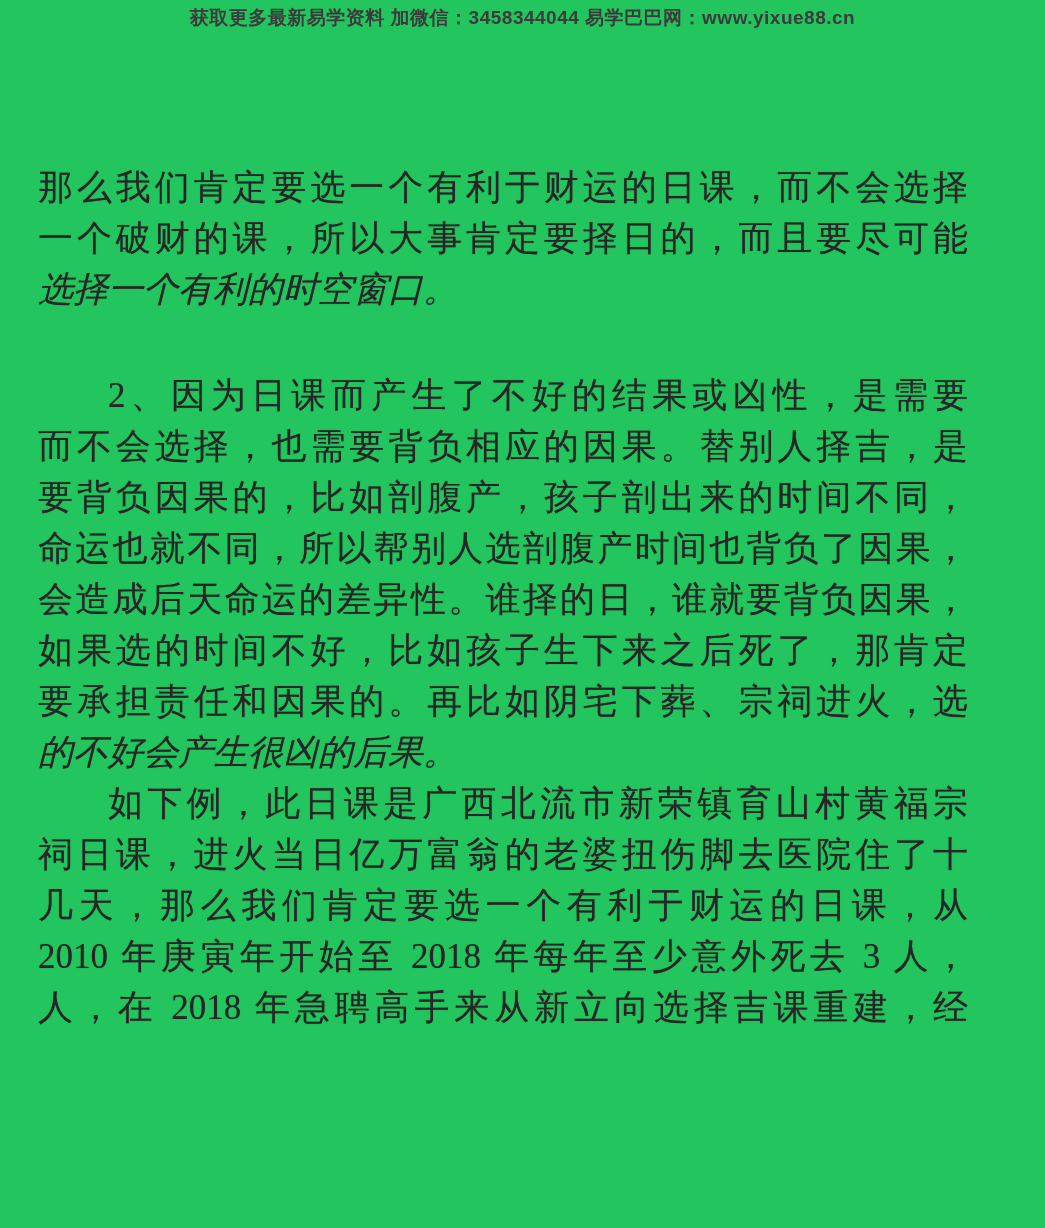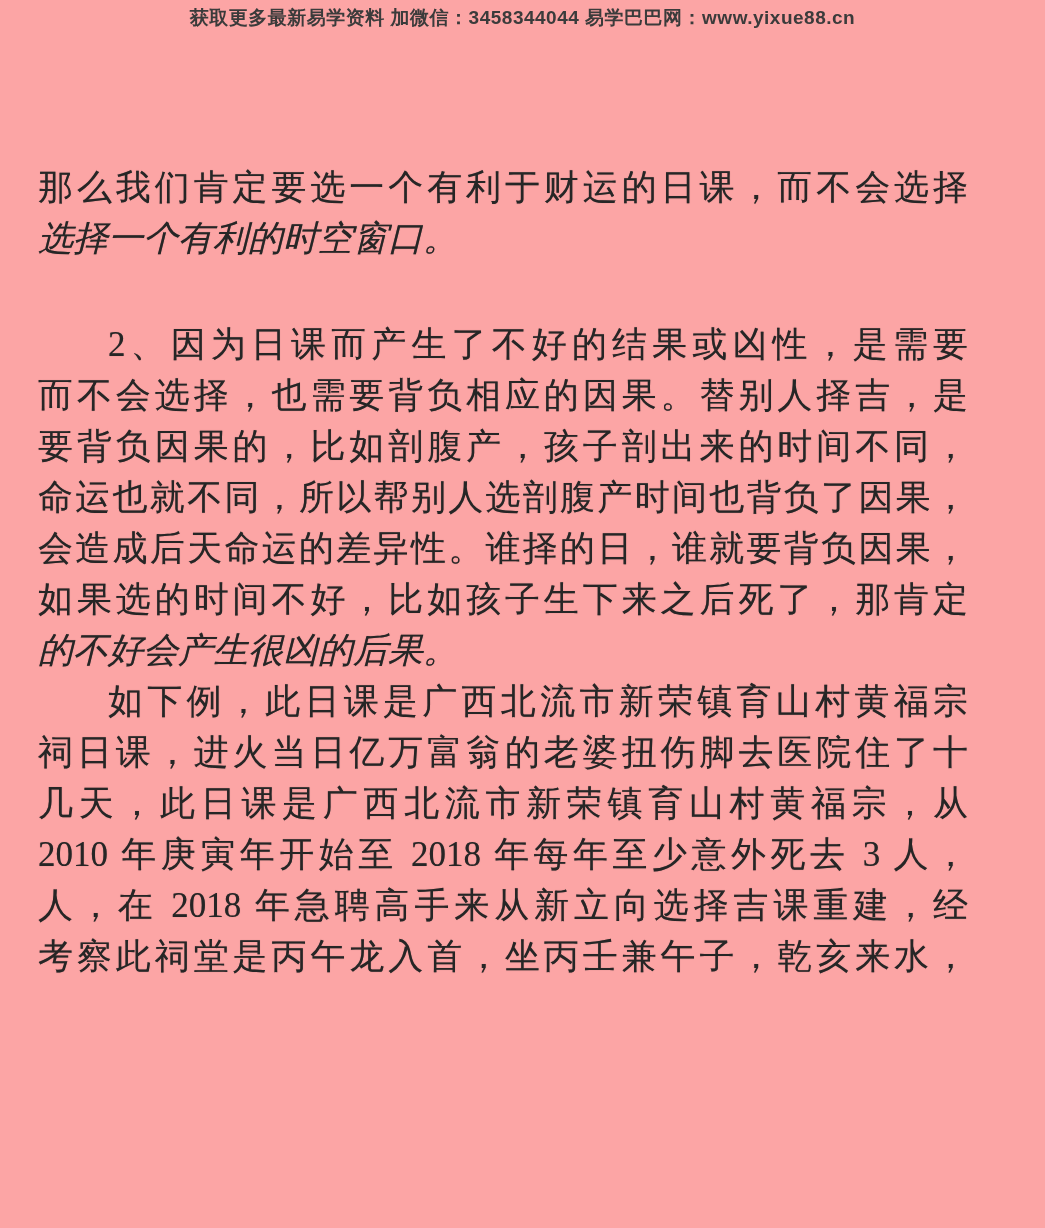--- a/index.html
+++ b/index.html
@@ -4,21 +4,21 @@
 <style>
   html, body {
     margin: 0;
     padding: 0;
     background: #ffffff;
   }
   .page {
     position: relative;
     width: 1045px;
     height: 1228px;
-    background: #fca5a5;
+    background: #22c55e;
     overflow: hidden;
   }
   .header-notice {
     position: absolute;
     top: 5px;
     left: 0;
     width: 100%;
     text-align: center;
     font-family: "Liberation Sans", "DejaVu Sans", sans-serif;
     font-weight: bold;
@@ -55,33 +55,34 @@
   }
 </style>
 </head>
 <body>
 
 <div class="page">
   <div class="header-notice">获取更多最新易学资料 加微信：3458344044 易学巴巴网：www.yixue88.cn</div>
   <div class="document-body">
       <div class="paragraph">
         <div class="line">那么我们肯定要选一个有利于财运的日课，而不会选择</div>
+        <div class="line">一个破财的课，所以大事肯定要择日的，而且要尽可能</div>
         <div class="line last">选择一个有利的时空窗口。</div>
       </div>
       <div class="paragraph gap-before">
         <div class="line indent">2、因为日课而产生了不好的结果或凶性，是需要</div>
         <div class="line">而不会选择，也需要背负相应的因果。替别人择吉，是</div>
         <div class="line">要背负因果的，比如剖腹产，孩子剖出来的时间不同，</div>
         <div class="line">命运也就不同，所以帮别人选剖腹产时间也背负了因果，</div>
         <div class="line">会造成后天命运的差异性。谁择的日，谁就要背负因果，</div>
         <div class="line">如果选的时间不好，比如孩子生下来之后死了，那肯定</div>
+        <div class="line">要承担责任和因果的。再比如阴宅下葬、宗祠进火，选</div>
         <div class="line last">的不好会产生很凶的后果。</div>
       </div>
       <div class="paragraph">
         <div class="line indent">如下例，此日课是广西北流市新荣镇育山村黄福宗</div>
         <div class="line">祠日课，进火当日亿万富翁的老婆扭伤脚去医院住了十</div>
-        <div class="line">几天，此日课是广西北流市新荣镇育山村黄福宗，从</div>
+        <div class="line">几天，那么我们肯定要选一个有利于财运的日课，从</div>
         <div class="line">2010 年庚寅年开始至 2018 年每年至少意外死去 3 人，</div>
         <div class="line">人，在 2018 年急聘高手来从新立向选择吉课重建，经</div>
-        <div class="line">考察此祠堂是丙午龙入首，坐丙壬兼午子，乾亥来水，</div>
       </div>
     </div>
 </div>
 
 </body></html>

